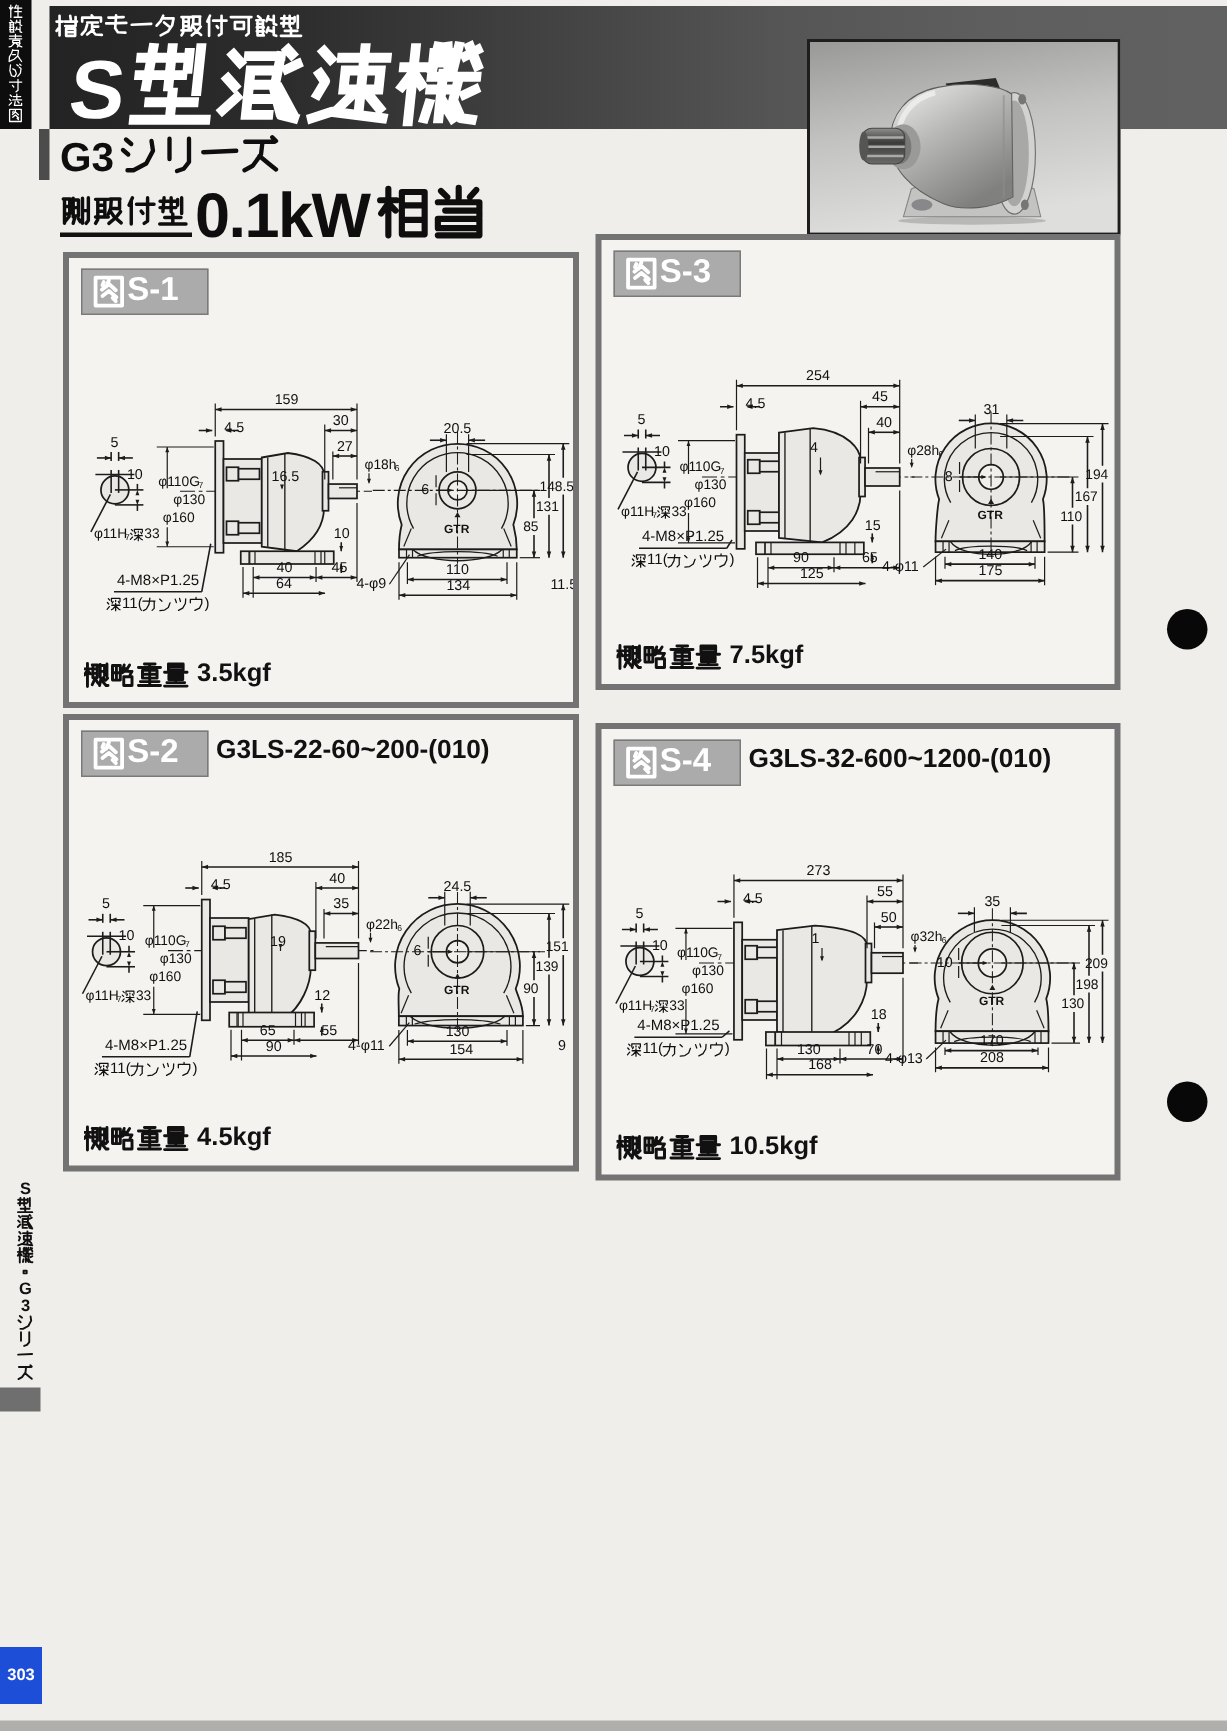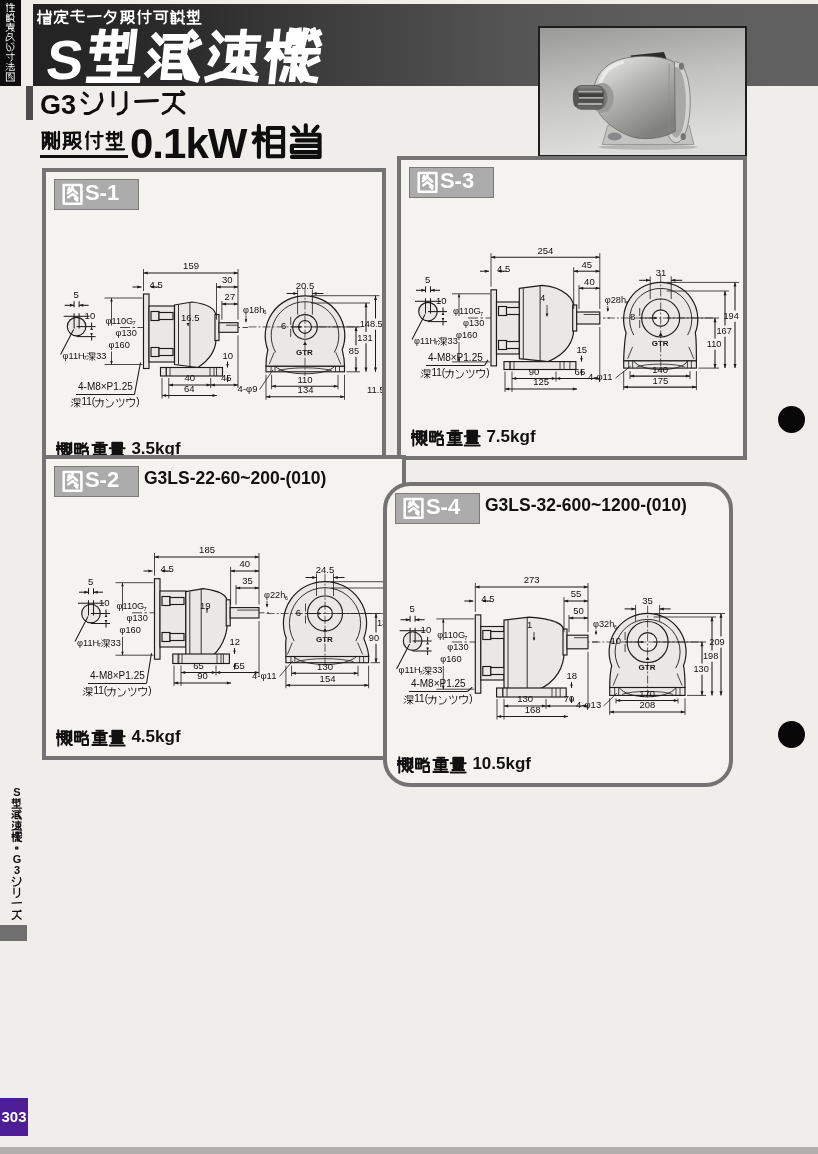--- a/index.html
+++ b/index.html
@@ -536,21 +536,21 @@
  <div class="pweight">
       <svg width="200" height="22" viewBox="0 0 200 22">
         <path d="M2.3,1.3 L2.3,16.7 M0.3,4.9 L4.2,4.9 M2.3,5.9 L0.3,8.9 M2.3,5.9 L4.2,8.2 M5.5,2.3 L9.1,2.3 M5.9,2.3 L5.9,10.8 M8.8,2.3 L8.8,10.8 M5.9,4.9 L8.8,4.9 M5.9,7.9 L8.8,7.9 M5.9,10.8 L8.8,10.8 M7.2,11.8 L5.5,15.4 M7.8,12.1 L9.5,14.7 M10.8,2.0 L10.8,10.5 M10.8,2.7 L13.7,2.7 L13.7,9.2 M10.8,6.6 L13.7,6.6 M11.4,11.1 L10.4,16.0 M13.1,10.5 L12.7,13.7 L14.7,16.0 L16.0,16.0 M15.3,1.7 L15.3,10.2 M14.4,12.4 L15.7,11.1" fill="none" stroke="#111" stroke-width="1.96" stroke-linecap="round" stroke-linejoin="round"></path>
         <path d="M19.0,2.7 L24.2,2.7 M19.0,2.7 L19.0,12.4 M24.2,2.7 L24.2,12.4 M19.0,7.5 L24.2,7.5 M21.6,2.7 L21.6,12.4 M19.0,12.4 L24.2,12.4 M26.8,2.3 L25.8,5.3 L24.9,6.6 M26.8,4.3 L29.8,6.6 M30.4,2.3 L28.5,5.3 L25.5,7.5 M27.5,6.6 L32.0,6.6 L30.7,8.9 M26.5,10.2 L32.0,10.2 M26.5,10.2 L26.5,16.0 M32.0,10.2 L32.0,16.0 M26.5,16.0 L32.0,16.0" fill="none" stroke="#111" stroke-width="1.96" stroke-linecap="round" stroke-linejoin="round"></path>
         <path d="M40.3,1.7 L47.4,1.7 M43.8,1.7 L43.8,15.4 M36.3,4.0 L51.0,4.0 M39.0,5.9 L48.7,5.9 M39.0,5.9 L39.0,11.1 M48.7,5.9 L48.7,11.1 M39.0,8.5 L48.7,8.5 M39.0,11.1 L48.7,11.1 M37.6,13.4 L50.0,13.4 M36.3,16.0 L51.0,16.0" fill="none" stroke="#111" stroke-width="1.96" stroke-linecap="round" stroke-linejoin="round"></path>
         <path d="M56.3,1.7 L66.1,1.7 M56.3,1.7 L56.3,5.6 M66.1,1.7 L66.1,5.6 M56.3,3.6 L66.1,3.6 M56.3,5.6 L66.1,5.6 M53.7,7.2 L68.7,7.2 M56.6,8.9 L65.8,8.9 M56.6,8.9 L56.6,12.1 M65.8,8.9 L65.8,12.1 M56.6,10.5 L65.8,10.5 M56.6,12.1 L65.8,12.1 M61.2,8.9 L61.2,14.1 M55.3,14.1 L67.1,14.1 M53.7,16.4 L68.7,16.4" fill="none" stroke="#111" stroke-width="1.96" stroke-linecap="round" stroke-linejoin="round"></path>
         <text x="70.7" y="13.3" font-size="17.0px" font-weight="bold" fill="#111" xml:space="preserve"> 7.5kgf</text>
       </svg>
     </div>
 </div>
-<div class="panel" style="left:42px;top:455px;width:336px;height:297px;padding-left:20px;">
+<div class="panel" style="left:42px;top:476px;width:336px;height:297px;">
 
  <div class="badge">
       <svg width="83" height="29" viewBox="0 0 83 29">
         <path d="M8.7,5.1 L26.4,5.1 M8.7,5.1 L8.7,23.7 M26.4,5.1 L26.4,23.7 M8.7,23.7 L26.4,23.7 M17.6,6.8 L15.9,11.0 M12.9,13.1 L17.6,9.3 L22.2,13.5 M13.3,17.3 L17.6,14.0 L22.6,18.2 M14.2,8.0 L13.3,10.2 M20.1,18.6 L22.2,20.7" fill="none" stroke="#fff" stroke-width="2.53" stroke-linecap="round" stroke-linejoin="round"></path>
         <text x="29.9" y="19.7" font-size="22.0px" font-weight="bold" fill="#fff" xml:space="preserve">S-2</text>
       </svg>
     </div>
 
  <div class="ptitle">
       <svg width="230" height="22" viewBox="0 0 230 22">
@@ -755,21 +755,21 @@
  <div class="pweight">
       <svg width="200" height="22" viewBox="0 0 200 22">
         <path d="M2.3,1.3 L2.3,16.7 M0.3,4.9 L4.2,4.9 M2.3,5.9 L0.3,8.9 M2.3,5.9 L4.2,8.2 M5.5,2.3 L9.1,2.3 M5.9,2.3 L5.9,10.8 M8.8,2.3 L8.8,10.8 M5.9,4.9 L8.8,4.9 M5.9,7.9 L8.8,7.9 M5.9,10.8 L8.8,10.8 M7.2,11.8 L5.5,15.4 M7.8,12.1 L9.5,14.7 M10.8,2.0 L10.8,10.5 M10.8,2.7 L13.7,2.7 L13.7,9.2 M10.8,6.6 L13.7,6.6 M11.4,11.1 L10.4,16.0 M13.1,10.5 L12.7,13.7 L14.7,16.0 L16.0,16.0 M15.3,1.7 L15.3,10.2 M14.4,12.4 L15.7,11.1" fill="none" stroke="#111" stroke-width="1.96" stroke-linecap="round" stroke-linejoin="round"></path>
         <path d="M19.0,2.7 L24.2,2.7 M19.0,2.7 L19.0,12.4 M24.2,2.7 L24.2,12.4 M19.0,7.5 L24.2,7.5 M21.6,2.7 L21.6,12.4 M19.0,12.4 L24.2,12.4 M26.8,2.3 L25.8,5.3 L24.9,6.6 M26.8,4.3 L29.8,6.6 M30.4,2.3 L28.5,5.3 L25.5,7.5 M27.5,6.6 L32.0,6.6 L30.7,8.9 M26.5,10.2 L32.0,10.2 M26.5,10.2 L26.5,16.0 M32.0,10.2 L32.0,16.0 M26.5,16.0 L32.0,16.0" fill="none" stroke="#111" stroke-width="1.96" stroke-linecap="round" stroke-linejoin="round"></path>
         <path d="M40.3,1.7 L47.4,1.7 M43.8,1.7 L43.8,15.4 M36.3,4.0 L51.0,4.0 M39.0,5.9 L48.7,5.9 M39.0,5.9 L39.0,11.1 M48.7,5.9 L48.7,11.1 M39.0,8.5 L48.7,8.5 M39.0,11.1 L48.7,11.1 M37.6,13.4 L50.0,13.4 M36.3,16.0 L51.0,16.0" fill="none" stroke="#111" stroke-width="1.96" stroke-linecap="round" stroke-linejoin="round"></path>
         <path d="M56.3,1.7 L66.1,1.7 M56.3,1.7 L56.3,5.6 M66.1,1.7 L66.1,5.6 M56.3,3.6 L66.1,3.6 M56.3,5.6 L66.1,5.6 M53.7,7.2 L68.7,7.2 M56.6,8.9 L65.8,8.9 M56.6,8.9 L56.6,12.1 M65.8,8.9 L65.8,12.1 M56.6,10.5 L65.8,10.5 M56.6,12.1 L65.8,12.1 M61.2,8.9 L61.2,14.1 M55.3,14.1 L67.1,14.1 M53.7,16.4 L68.7,16.4" fill="none" stroke="#111" stroke-width="1.96" stroke-linecap="round" stroke-linejoin="round"></path>
         <text x="70.7" y="13.3" font-size="17.0px" font-weight="bold" fill="#111" xml:space="preserve"> 4.5kgf</text>
       </svg>
     </div>
 </div>
-<div class="panel" style="left:383px;top:482px;width:342px;height:297px;border-radius:27px;">
+<div class="panel" style="left:397px;top:482px;width:342px;height:297px;">
 
  <div class="badge">
       <svg width="83" height="29" viewBox="0 0 83 29">
         <path d="M8.7,5.1 L26.4,5.1 M8.7,5.1 L8.7,23.7 M26.4,5.1 L26.4,23.7 M8.7,23.7 L26.4,23.7 M17.6,6.8 L15.9,11.0 M12.9,13.1 L17.6,9.3 L22.2,13.5 M13.3,17.3 L17.6,14.0 L22.6,18.2 M14.2,8.0 L13.3,10.2 M20.1,18.6 L22.2,20.7" fill="none" stroke="#fff" stroke-width="2.53" stroke-linecap="round" stroke-linejoin="round"></path>
         <text x="29.9" y="19.7" font-size="22.0px" font-weight="bold" fill="#fff" xml:space="preserve">S-4</text>
       </svg>
     </div>
 
  <div class="ptitle">
       <svg width="230" height="22" viewBox="0 0 230 22">
@@ -995,14 +995,14 @@
     <text x="17.0" y="862.7" font-size="11.0px" font-weight="bold" fill="#111" text-anchor="middle">G</text>
     <text x="17.0" y="873.8" font-size="11.0px" font-weight="bold" fill="#111" text-anchor="middle">3</text>
     <path d="M13.2,877.3 L14.7,878.5 M12.3,880.2 L13.8,881.5 M20.4,877.7 L20.8,880.4 L18.9,884.0 L15.3,885.9 L13.6,885.9" fill="none" stroke="#111" stroke-width="1.27" stroke-linecap="round" stroke-linejoin="round"></path>
     <path d="M14.0,888.2 L14.0,893.9 M19.5,888.2 L19.5,894.7 L18.0,896.6 L16.1,897.3" fill="none" stroke="#111" stroke-width="1.27" stroke-linecap="round" stroke-linejoin="round"></path>
     <path d="M12.1,903.1 L21.4,902.7" fill="none" stroke="#111" stroke-width="1.27" stroke-linecap="round" stroke-linejoin="round"></path>
     <path d="M12.6,911.3 L20.8,911.3 M17.4,911.3 L17.0,914.9 L14.7,918.1 L12.3,919.4 M16.6,915.4 L19.1,917.5 L21.2,919.2 M20.2,910.1 L21.2,911.1" fill="none" stroke="#111" stroke-width="1.27" stroke-linecap="round" stroke-linejoin="round"></path>
   </svg>
 
 <div style="position:absolute;left:0;top:925px;width:27px;height:16px;background:#6f6f6f"></div>
 
-<div style="position:absolute;left:0;top:1098px;width:28px;height:38px;background:#4c1d95;color:#fff;font-size:15px;font-weight:bold;line-height:38px;text-align:center">303</div>
+<div style="position:absolute;left:0;top:1098px;width:28px;height:38px;background:#1d4ed8;color:#fff;font-size:11px;font-weight:bold;line-height:38px;text-align:center">303</div>
 
 <div style="position:absolute;left:0;top:1147px;width:818px;height:7px;background:#b0afac"></div>
 </body></html>

